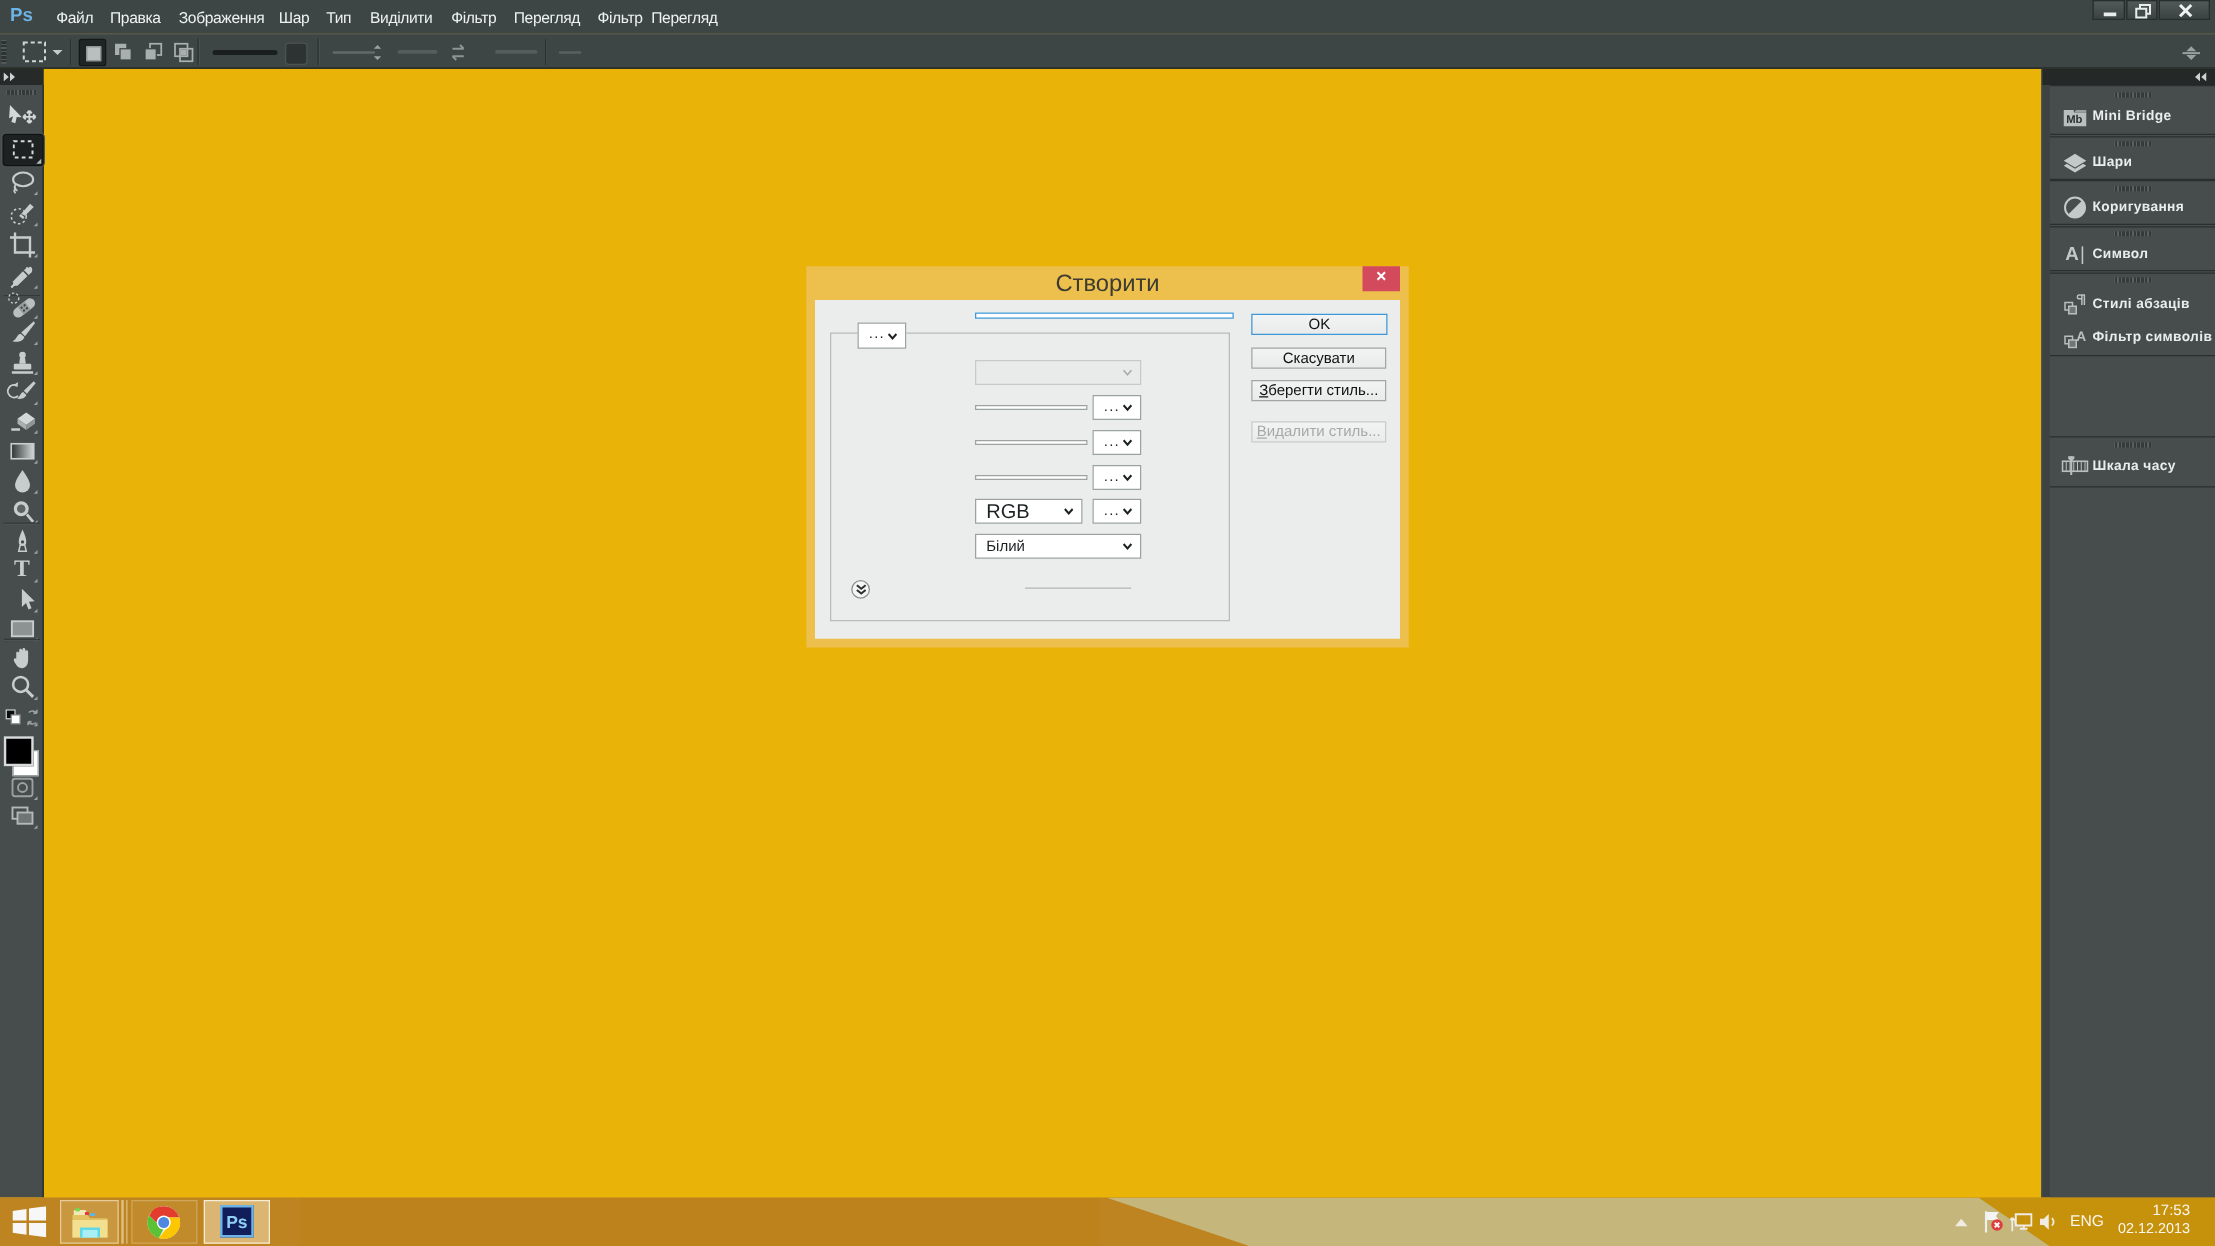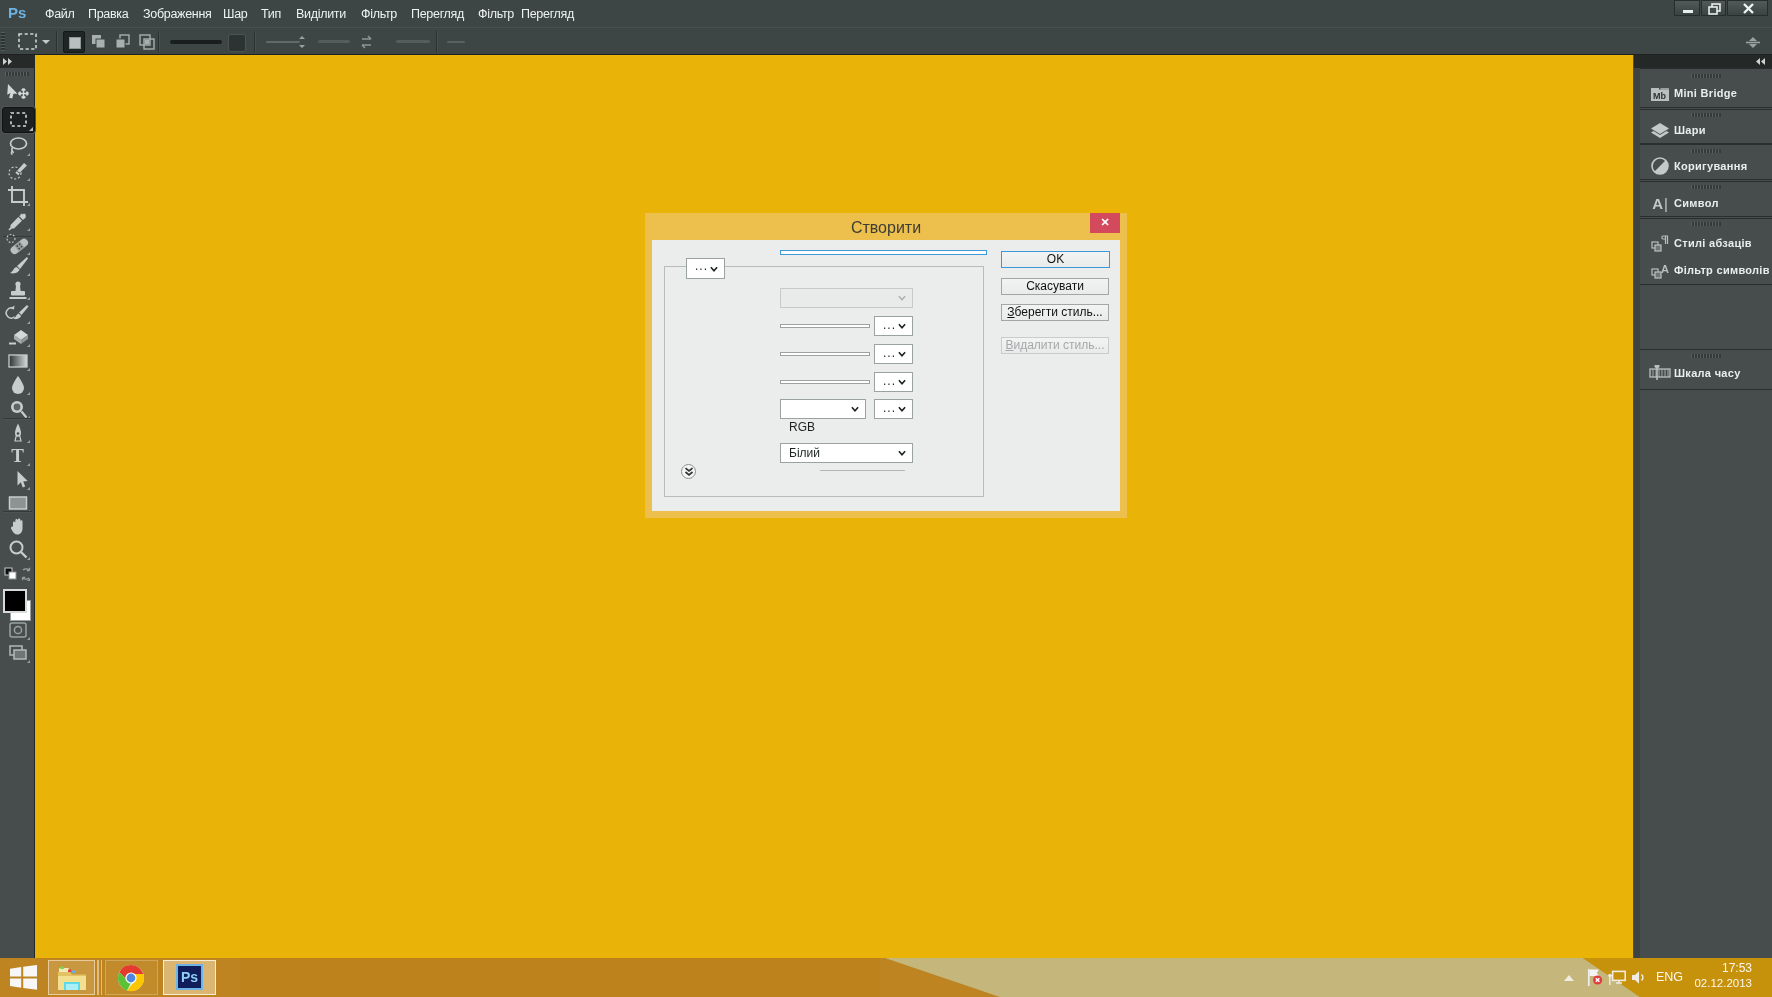--- a/index.html
+++ b/index.html
@@ -26,21 +26,21 @@
 #docktop{position:absolute;left:0;top:0;width:139px;height:13px;background:#242827;color:#cdd2d2;}
 #dockcol{position:absolute;left:6px;top:13px;width:132px;height:890px;background:#474d4d;}
 .dgroup{position:absolute;left:0;width:132px;background:#474d4d;border-top:1px solid #2a2e2e;border-bottom:1px solid #2a2e2e;box-sizing:border-box;}
 .grip{position:absolute;left:50%;transform:translateX(-50%);width:30px;height:4px;
  background-image:repeating-linear-gradient(90deg,#5a6060 0 1px,#343a3a 1px 3px);}
 .drow{position:absolute;left:0;width:132px;height:26px;}
 .dicon{position:absolute;left:9px;top:50%;transform:translateY(-50%);width:22px;height:22px;display:flex;align-items:center;justify-content:center;}
 .dlabel{position:absolute;left:34px;top:50%;transform:translateY(-50%);font-size:11px;font-weight:bold;color:#e9eded;letter-spacing:0.3px;white-space:nowrap;}
 
 #dlg{left:645px;top:213px;width:482px;height:305px;background:#edbf4d;}
-#dlgtitle{position:absolute;left:0;top:0;width:100%;height:27px;text-align:center;font-size:16px;color:#3c3c33;line-height:29px;}
+#dlgtitle{position:absolute;left:0;top:0;width:100%;height:27px;text-align:center;font-size:19px;color:#3c3c33;line-height:29px;}
 #dlgclose{position:absolute;left:445px;top:0;width:30px;height:20px;background:#d24a5c;color:#fff;text-align:center;font-size:11px;line-height:19px;font-weight:bold;}
 #dlgclient{position:absolute;left:7px;top:27px;width:468px;height:271px;background:#ebedec;}
 .fld{position:absolute;background:#fff;border:1px solid #9aa2a2;box-sizing:border-box;}
 .combo{position:absolute;background:#fff;border:1px solid #9aa2a2;box-sizing:border-box;font-size:12px;color:#1c2222;}
 .chev{position:absolute;right:6px;top:50%;transform:translateY(-50%);width:8px;height:8px;}
 .dots{position:absolute;left:8px;top:2px;font-size:12px;color:#1c2222;letter-spacing:1px;}
 .btn{position:absolute;width:108px;height:17px;background:linear-gradient(#f2f3f3,#e9ebeb);border:1px solid #a2a6a6;box-sizing:border-box;text-align:center;font-size:12px;color:#111;line-height:15px;}
 
 #taskbar{left:0;top:958px;width:1772px;height:39px;background:#bd8a25;overflow:hidden;}
 .tbtn{position:absolute;top:2px;height:35px;box-sizing:border-box;}
@@ -454,33 +454,33 @@
 
   <div class="fld" style="left:128px;top:140px;width:90px;height:4px;"></div>
   <div class="combo" style="left:222px;top:132px;width:39px;height:20px;">
     <span class="dots" style="top:1px;">...</span>
     <svg class="chev" viewBox="0 0 9 9">
             <path d="M1 2.5 L4.5 6.5 L8 2.5" fill="none" stroke="#1c2222" stroke-width="1.8"></path>
           </svg>
   </div>
 
   <div class="combo" style="left:128px;top:159px;width:86px;height:20px;">
-    <span style="position:absolute;left:8px;top:20px;font-size:12px;">RGB</span>
+    <span style="position:absolute;left:8px;top:1px;font-size:16px;">RGB</span>
     <svg class="chev" viewBox="0 0 9 9">
             <path d="M1 2.5 L4.5 6.5 L8 2.5" fill="none" stroke="#1c2222" stroke-width="1.8"></path>
           </svg>
   </div>
   <div class="combo" style="left:222px;top:159px;width:39px;height:20px;">
     <span class="dots" style="top:1px;">...</span>
     <svg class="chev" viewBox="0 0 9 9">
             <path d="M1 2.5 L4.5 6.5 L8 2.5" fill="none" stroke="#1c2222" stroke-width="1.8"></path>
           </svg>
   </div>
 
-  <div class="combo" style="left:128px;top:187px;width:133px;height:20px;margin-top:16px;">
+  <div class="combo" style="left:128px;top:187px;width:133px;height:20px;">
     <span style="position:absolute;left:8px;top:2px;font-size:12px;">Білий</span>
     <svg class="chev" viewBox="0 0 9 9">
             <path d="M1 2.5 L4.5 6.5 L8 2.5" fill="none" stroke="#1c2222" stroke-width="1.8"></path>
           </svg>
   </div>
 
   <div style="position:absolute;left:29px;top:224px;width:15px;height:15px;border:1px solid #8a9090;border-radius:50%;box-sizing:border-box;background:#f4f5f5;">
     <svg style="position:absolute;left:2px;top:2px" width="10" height="10">
             <path d="M1.5 1.2 L5 4 L8.5 1.2 M1.5 5 L5 7.8 L8.5 5" fill="none" stroke="#2c3232" stroke-width="1.7"></path>
           </svg>

